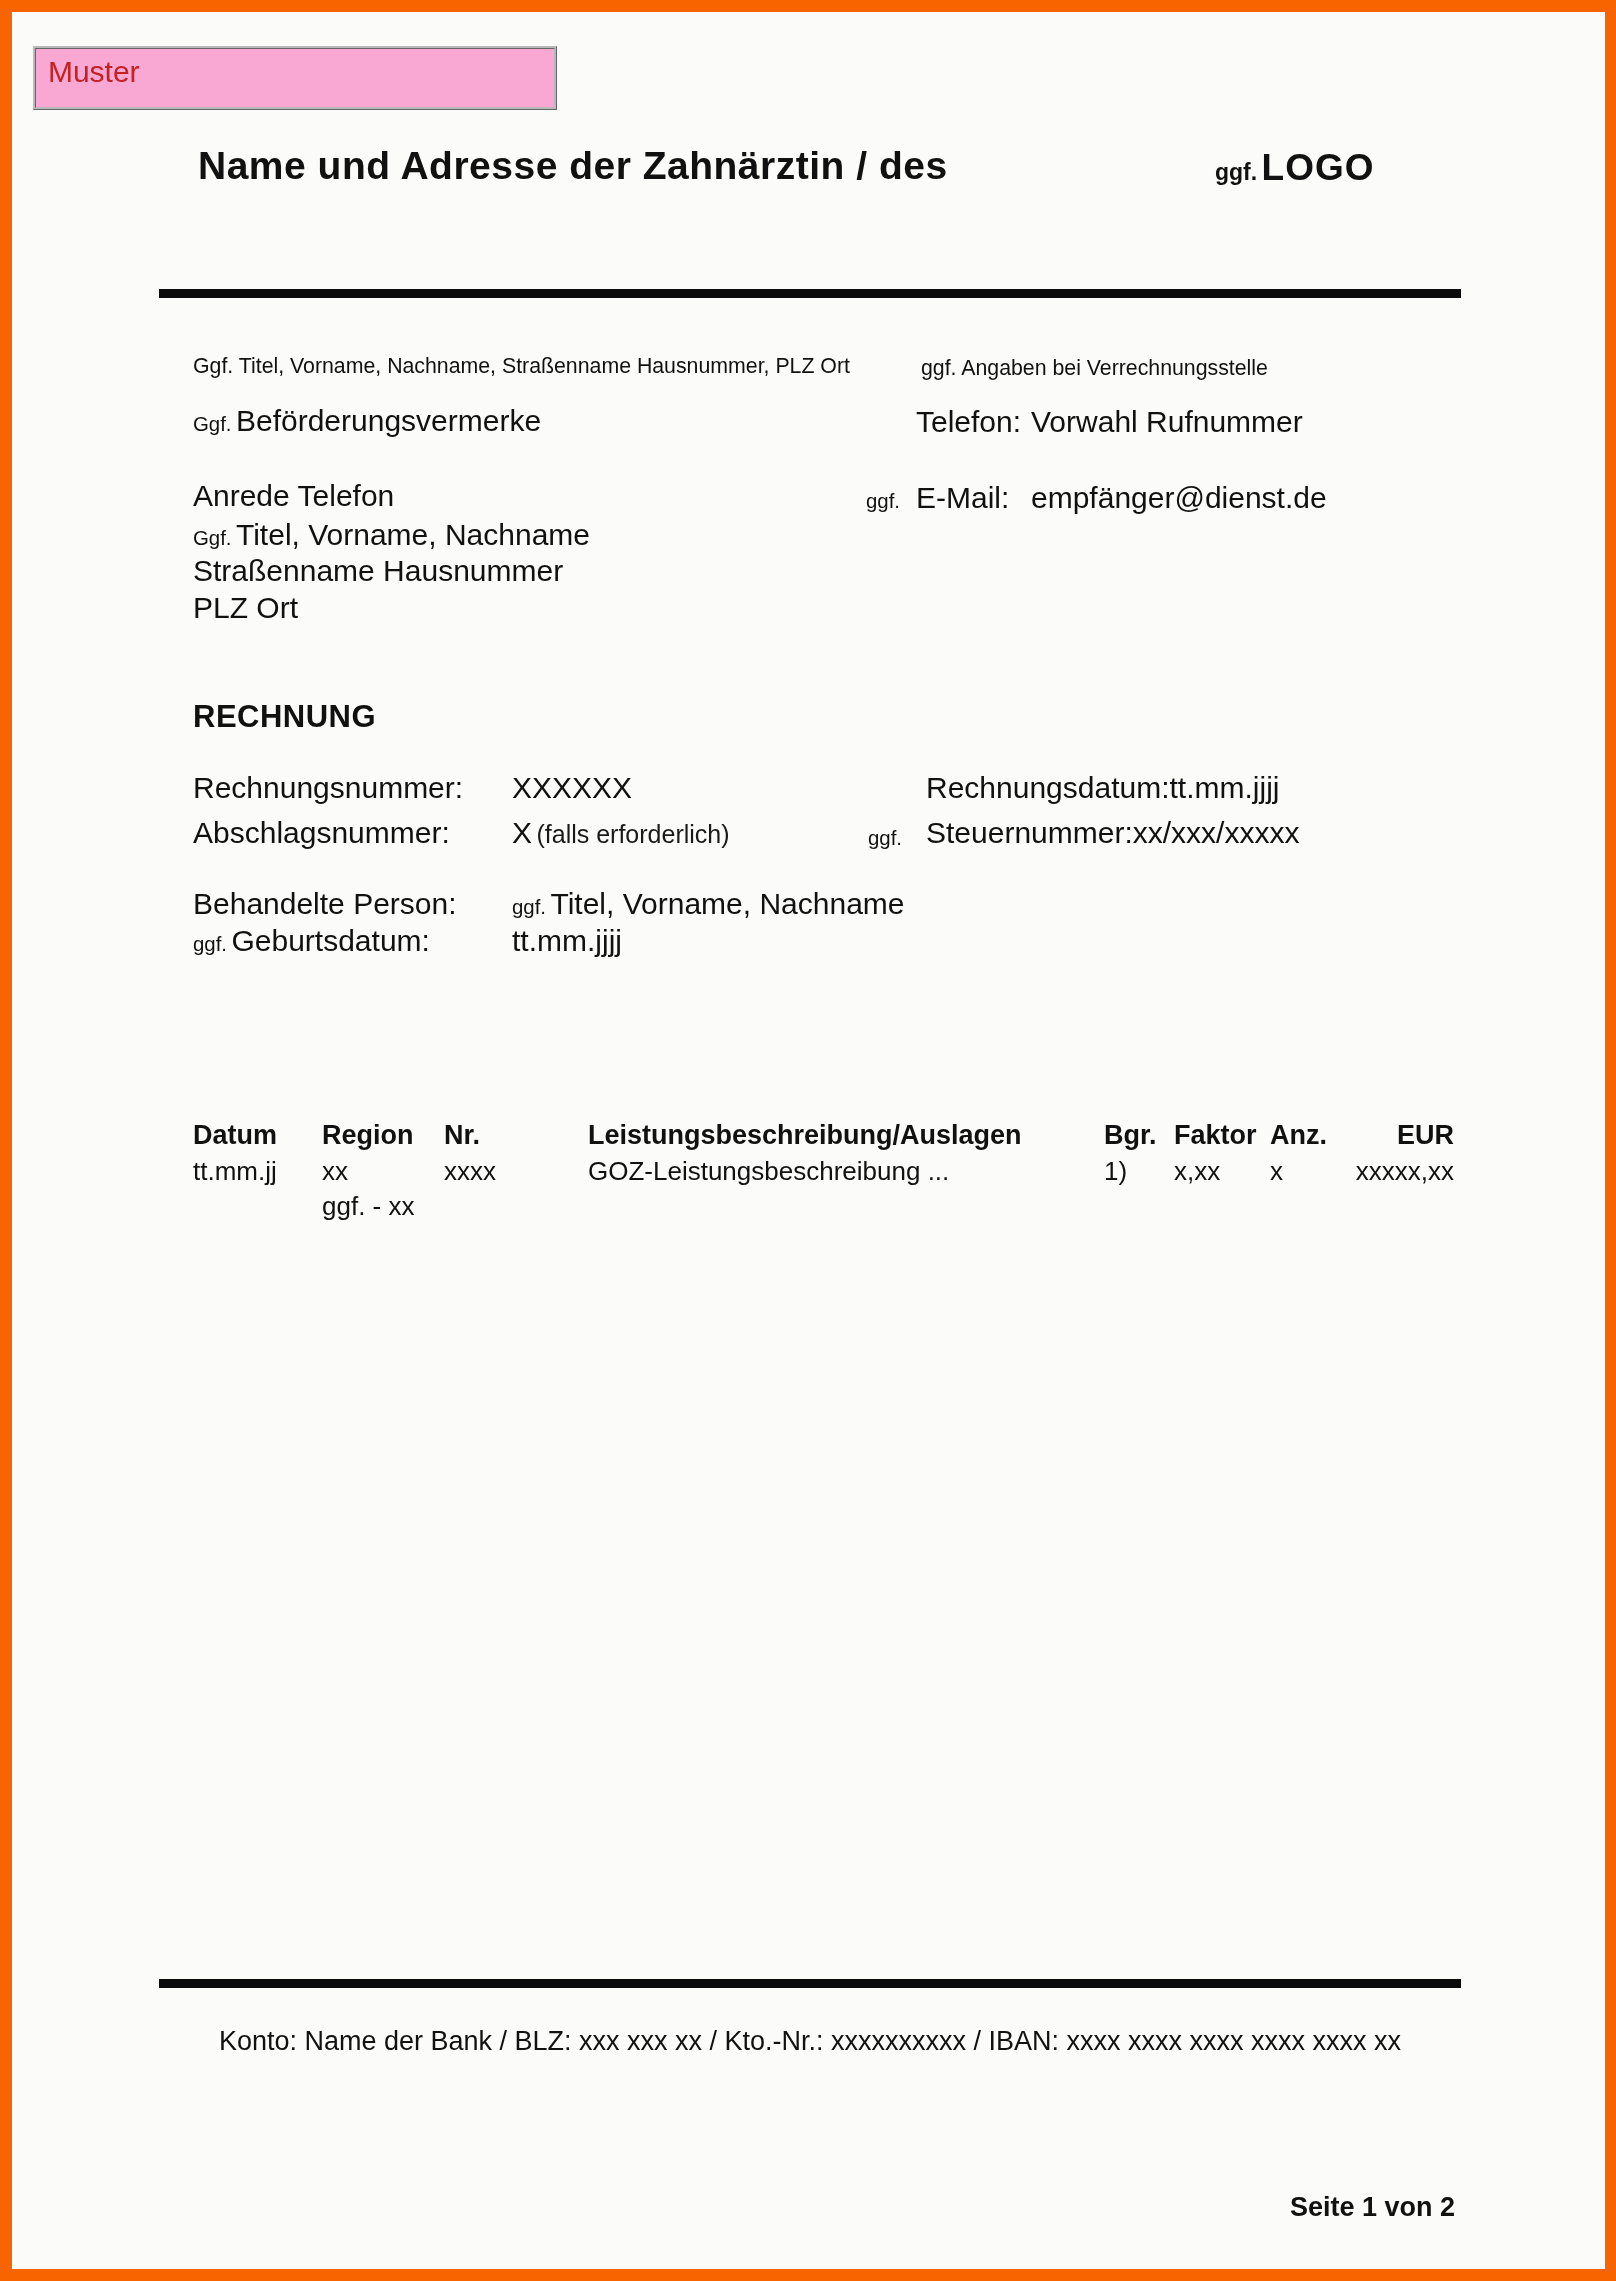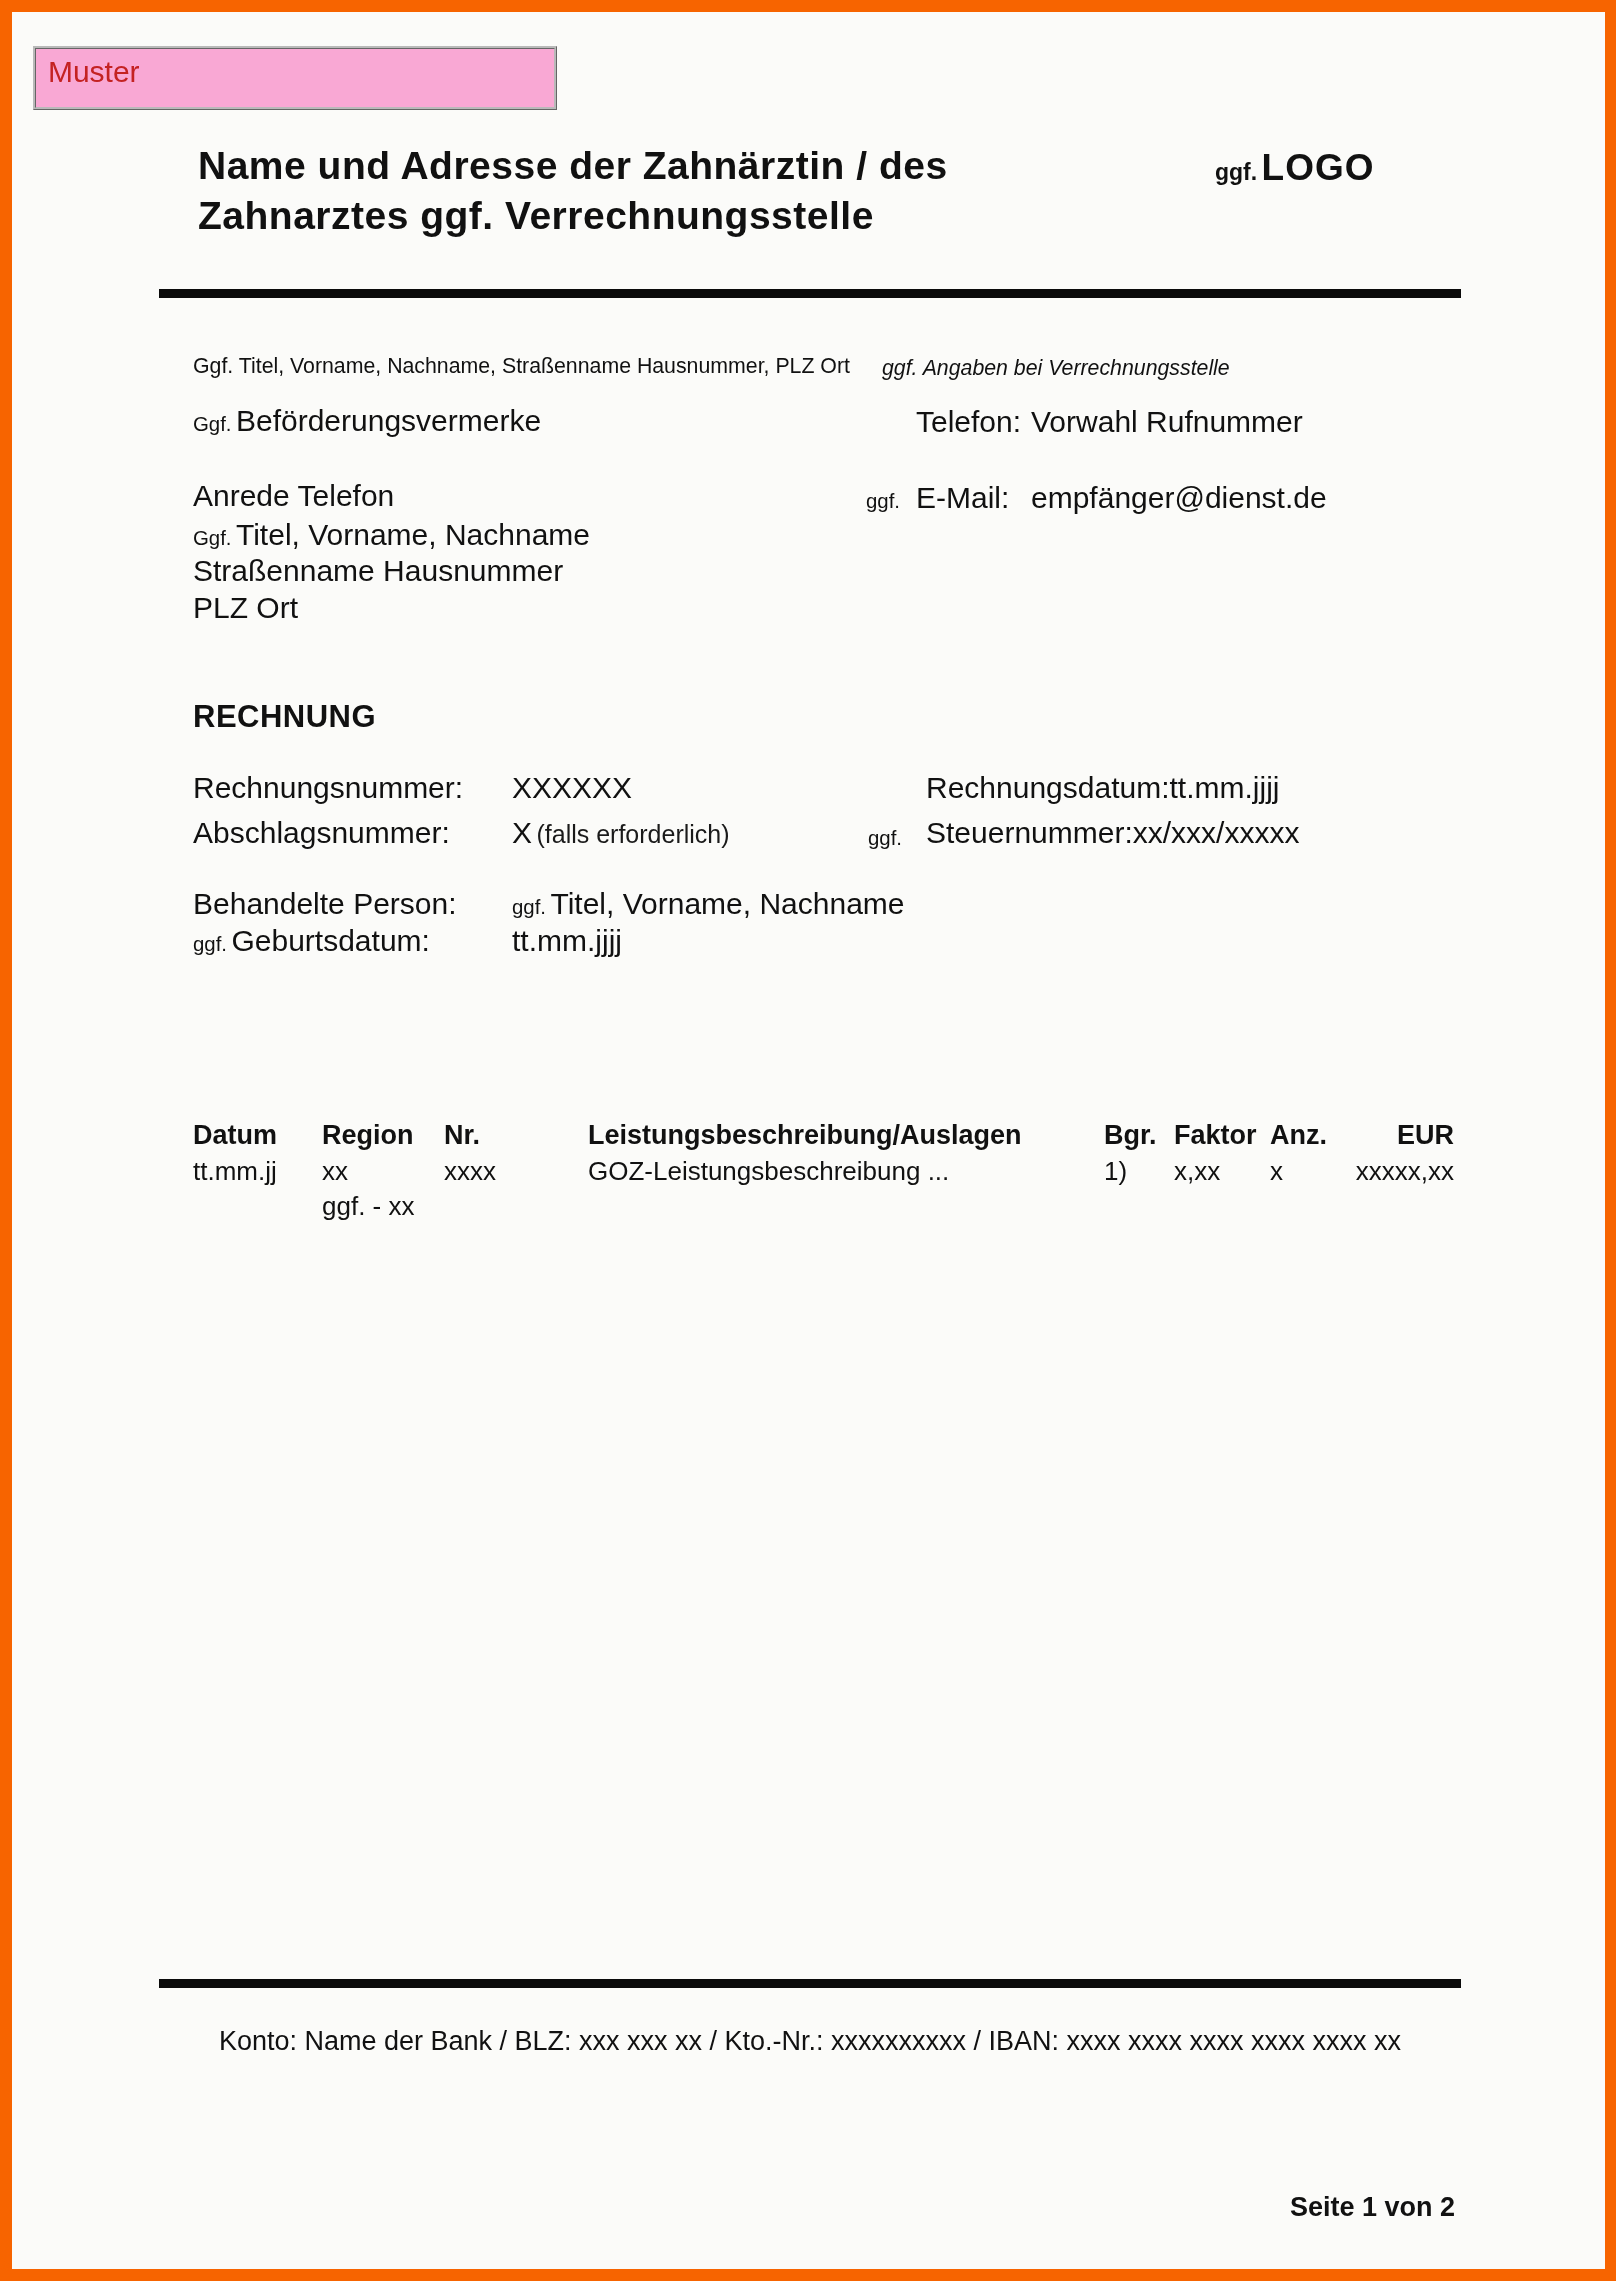--- a/index.html
+++ b/index.html
@@ -29,21 +29,21 @@
   .logo-wrap { left:1203px; top:135px; white-space:nowrap; }
   .logo-prefix { font-size:23px; font-weight:bold; }
   .logo-main { font-size:37px; font-weight:bold; letter-spacing:1px; }
 
   .rule { left:147px; width:1302px; height:8.7px; background:#0b0b0b; }
   .rule-top { top:277px; }
   .rule-bottom { top:1967px; }
 
   .small-line { font-size:21.3px; }
   .sender-line { left:181px; top:342px; }
-  .verrechnung-note { left:870px; top:344px;font-style:italic; }
+  .verrechnung-note { left:909px; top:344px; }
 
   .body-text { font-size:30px; }
   .prefix-sm { font-size:20.4px; }
 
   .delivery { left:181px; top:392px; }
   .addr-line { left:181px; }
 
   
   .contact-row { left:854px; white-space:nowrap; }
   .contact-prefix { display:inline-block; width:50px; text-align:left; font-size:20.4px; }
@@ -85,21 +85,20 @@
 <body>
 
 <div class="page">
 
   <div class="abs stamp">
     <span>Muster</span>
   </div>
 
   <div class="abs title">
     <div>Name und Adresse der Zahnärztin / des</div>
-    <div>Zahnarztes ggf. Verrechnungsstelle</div>
   </div>
 
   <div class="abs logo-wrap">
     <span class="logo-prefix">ggf.</span>
     <span class="logo-main">LOGO</span>
   </div>
 
   <div class="abs rule rule-top"></div>
 
   <div class="abs small-line sender-line">Ggf. Titel, Vorname, Nachname, Straßenname Hausnummer, PLZ Ort</div>

